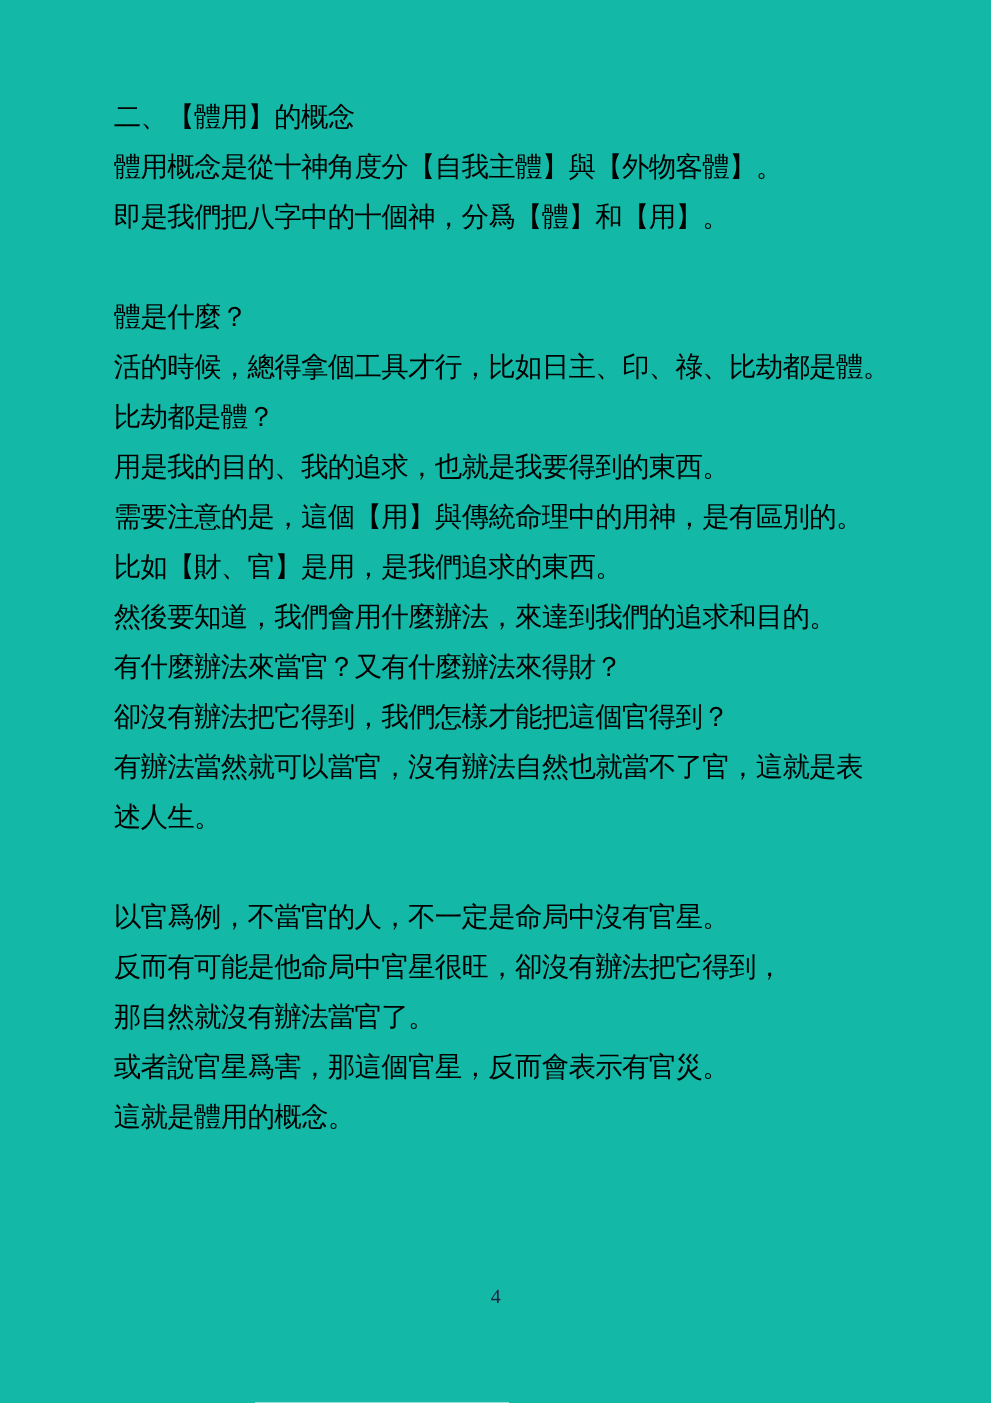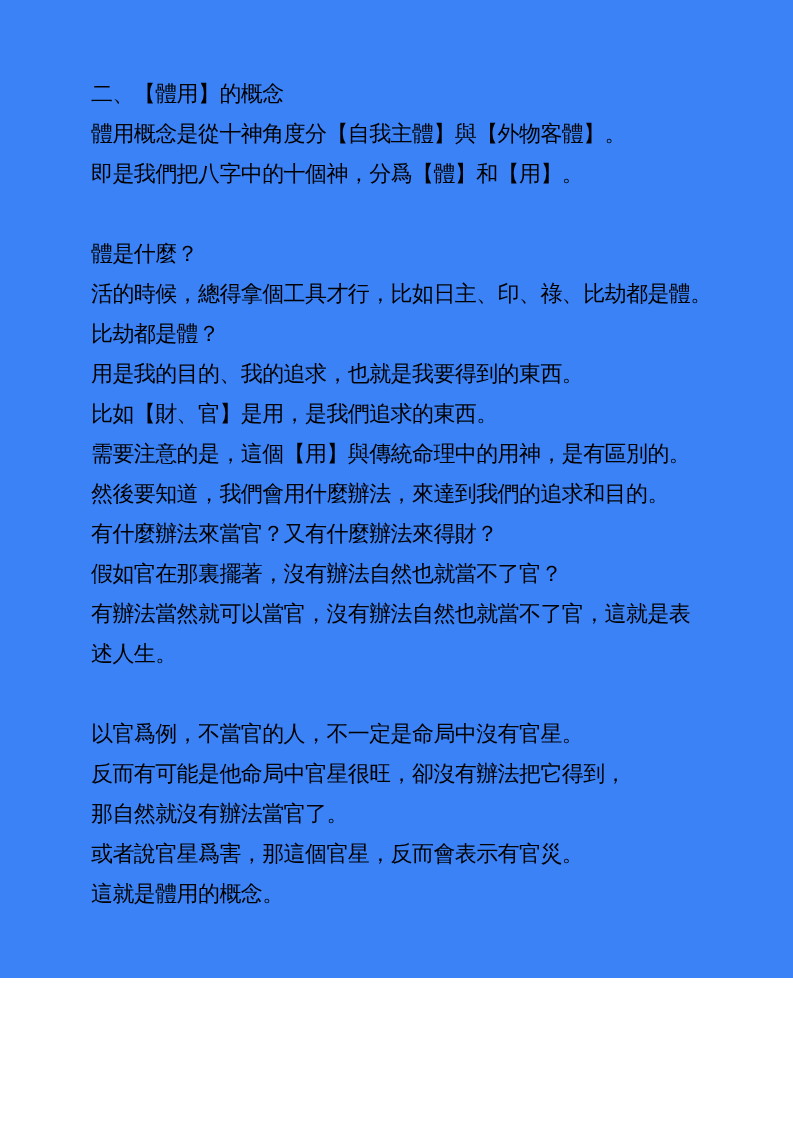--- a/index.html
+++ b/index.html
@@ -3,22 +3,22 @@
 <meta charset="utf-8">
 <style>
   html, body {
     margin: 0;
     padding: 0;
     background: #ffffff;
   }
   .page {
     position: relative;
     width: 793px;
-    height: 978px;
-    background: #3b82f6;
+    height: 1122px;
+    background: #14b8a6;
     overflow: hidden;
     font-family: "Liberation Serif", "DejaVu Serif", serif;
     color: #000000;
   }
   .text-block {
     position: absolute;
     top: 74px;
     left: 91px;
     width: 625px;
   }
@@ -53,25 +53,25 @@
 <div class="page">
   <div class="text-block">
     <p class="line">二、【體用】的概念</p>
     <p class="line">體用概念是從十神角度分【自我主體】與【外物客體】。</p>
     <p class="line">即是我們把八字中的十個神，分爲【體】和【用】。</p>
     <p class="line"></p>
     <p class="line">體是什麼？</p>
     <p class="line">活的時候，總得拿個工具才行，比如日主、印、祿、比劫都是體。</p>
     <p class="line">比劫都是體？</p>
     <p class="line">用是我的目的、我的追求，也就是我要得到的東西。</p>
+    <p class="line">需要注意的是，這個【用】與傳統命理中的用神，是有區別的。</p>
     <p class="line">比如【財、官】是用，是我們追求的東西。</p>
-    <p class="line">需要注意的是，這個【用】與傳統命理中的用神，是有區別的。</p>
     <p class="line">然後要知道，我們會用什麼辦法，來達到我們的追求和目的。</p>
     <p class="line">有什麼辦法來當官？又有什麼辦法來得財？</p>
-    <p class="line">假如官在那裏擺著，沒有辦法自然也就當不了官？</p>
+    <p class="line">卻沒有辦法把它得到，我們怎樣才能把這個官得到？</p>
     <p class="line">有辦法當然就可以當官，沒有辦法自然也就當不了官，這就是表</p>
     <p class="line">述人生。</p>
     <p class="line"></p>
     <p class="line">以官爲例，不當官的人，不一定是命局中沒有官星。</p>
     <p class="line">反而有可能是他命局中官星很旺，卻沒有辦法把它得到，</p>
     <p class="line">那自然就沒有辦法當官了。</p>
     <p class="line">或者說官星爲害，那這個官星，反而會表示有官災。</p>
     <p class="line">這就是體用的概念。</p>
   </div>
   <div class="footer">

